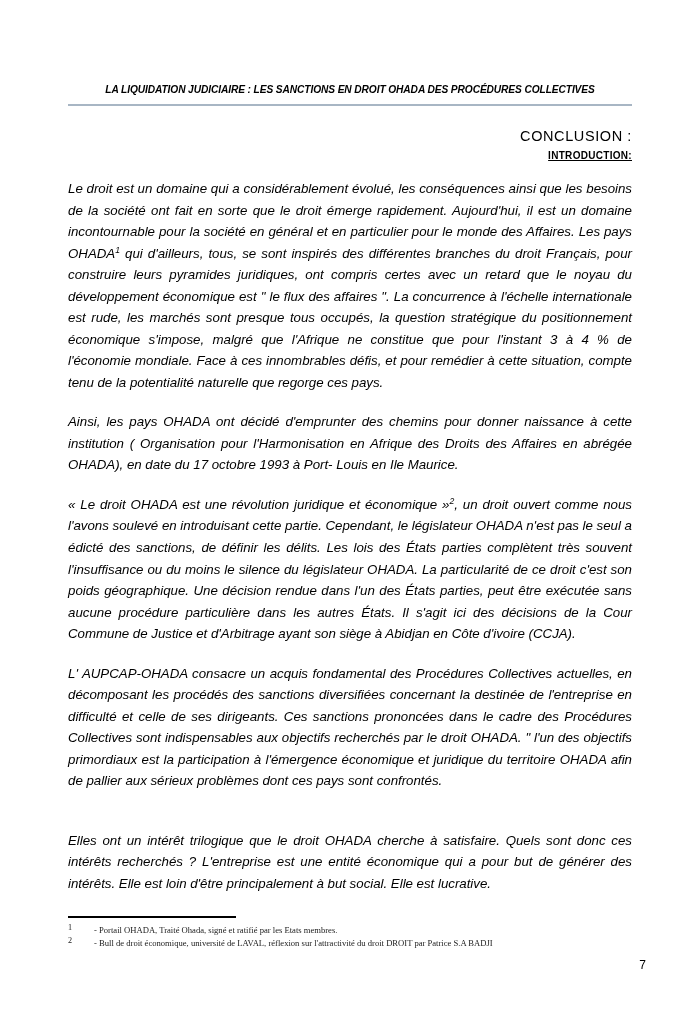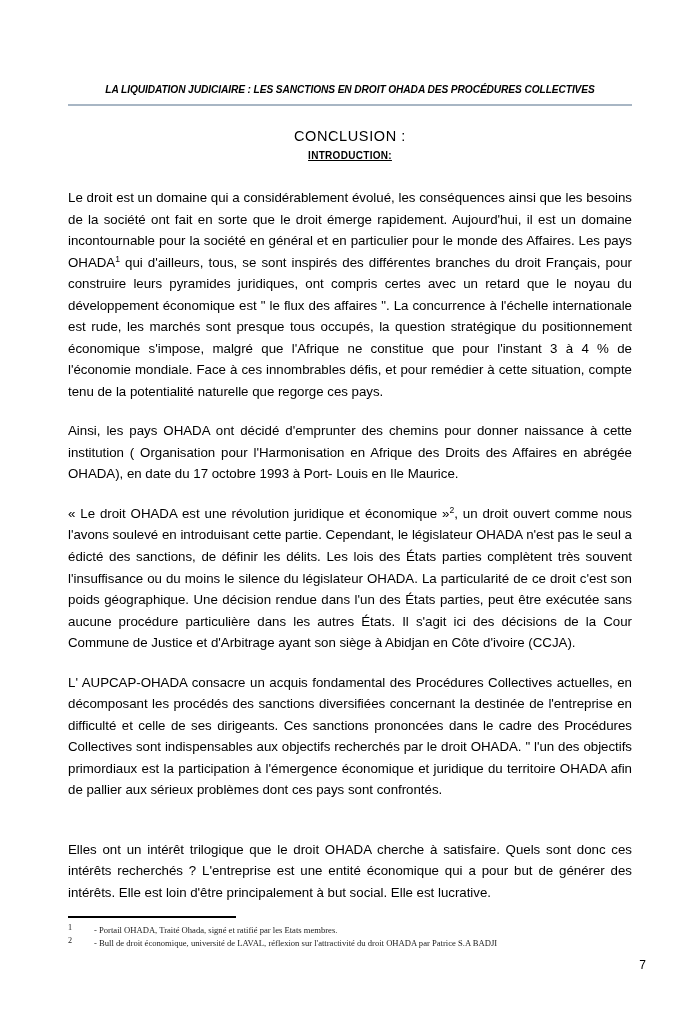--- a/index.html
+++ b/index.html
@@ -46,21 +46,21 @@
     background: #a8b6c4;
     width: 564px;
   }
 
   
   .title-block {
     position: absolute;
     top: 126px;
     left: 68px;
     width: 564px;
-    text-align: center;
+    text-align: right;
   }
   .conclusion-line {
     font-size: 14.5px;
     font-weight: normal;
     letter-spacing: 0.6px;
     line-height: 1.45;
   }
   .introduction-line {
     font-size: 10px;
     font-weight: bold;
@@ -71,26 +71,27 @@
   }
 
   
   .body-area {
     position: absolute;
     top: 178px;
     left: 68px;
     width: 564px;
   }
   p.para {
-    margin: 9px 0 18px 0;
+    margin: 0 0 18px 0;
     font-size: 13.3px;
     line-height: 1.62;
     text-align: justify;
     text-justify: inter-word;
     letter-spacing: -0.02px;
+    font-style: italic;
   }
   p.para.gap-large {
     margin-bottom: 38px;
   }
   sup.fn {
     font-size: 8.6px;
     vertical-align: super;
     line-height: 0;
   }
 
@@ -164,19 +165,19 @@
   <div class="footnote-area">
     <div class="footnote-rule"></div>
 
     <div class="footnote">
       <span class="fn-num">1</span>
       <span>- Portail OHADA, Traité Ohada, signé et ratifié par les Etats membres.</span>
     </div>
 
     <div class="footnote">
       <span class="fn-num">2</span>
-      <span>- Bull de droit économique, université de LAVAL, réflexion sur l'attractivité du droit OHADA par Patrice S.A BADJI</span>
+      <span>- Bull de droit économique, université de LAVAL, réflexion sur l'attractivité du droit DROIT par Patrice S.A BADJI</span>
     </div>
   </div>
 
   <div class="page-number">7</div>
 
 </div>
 
 </body></html>

